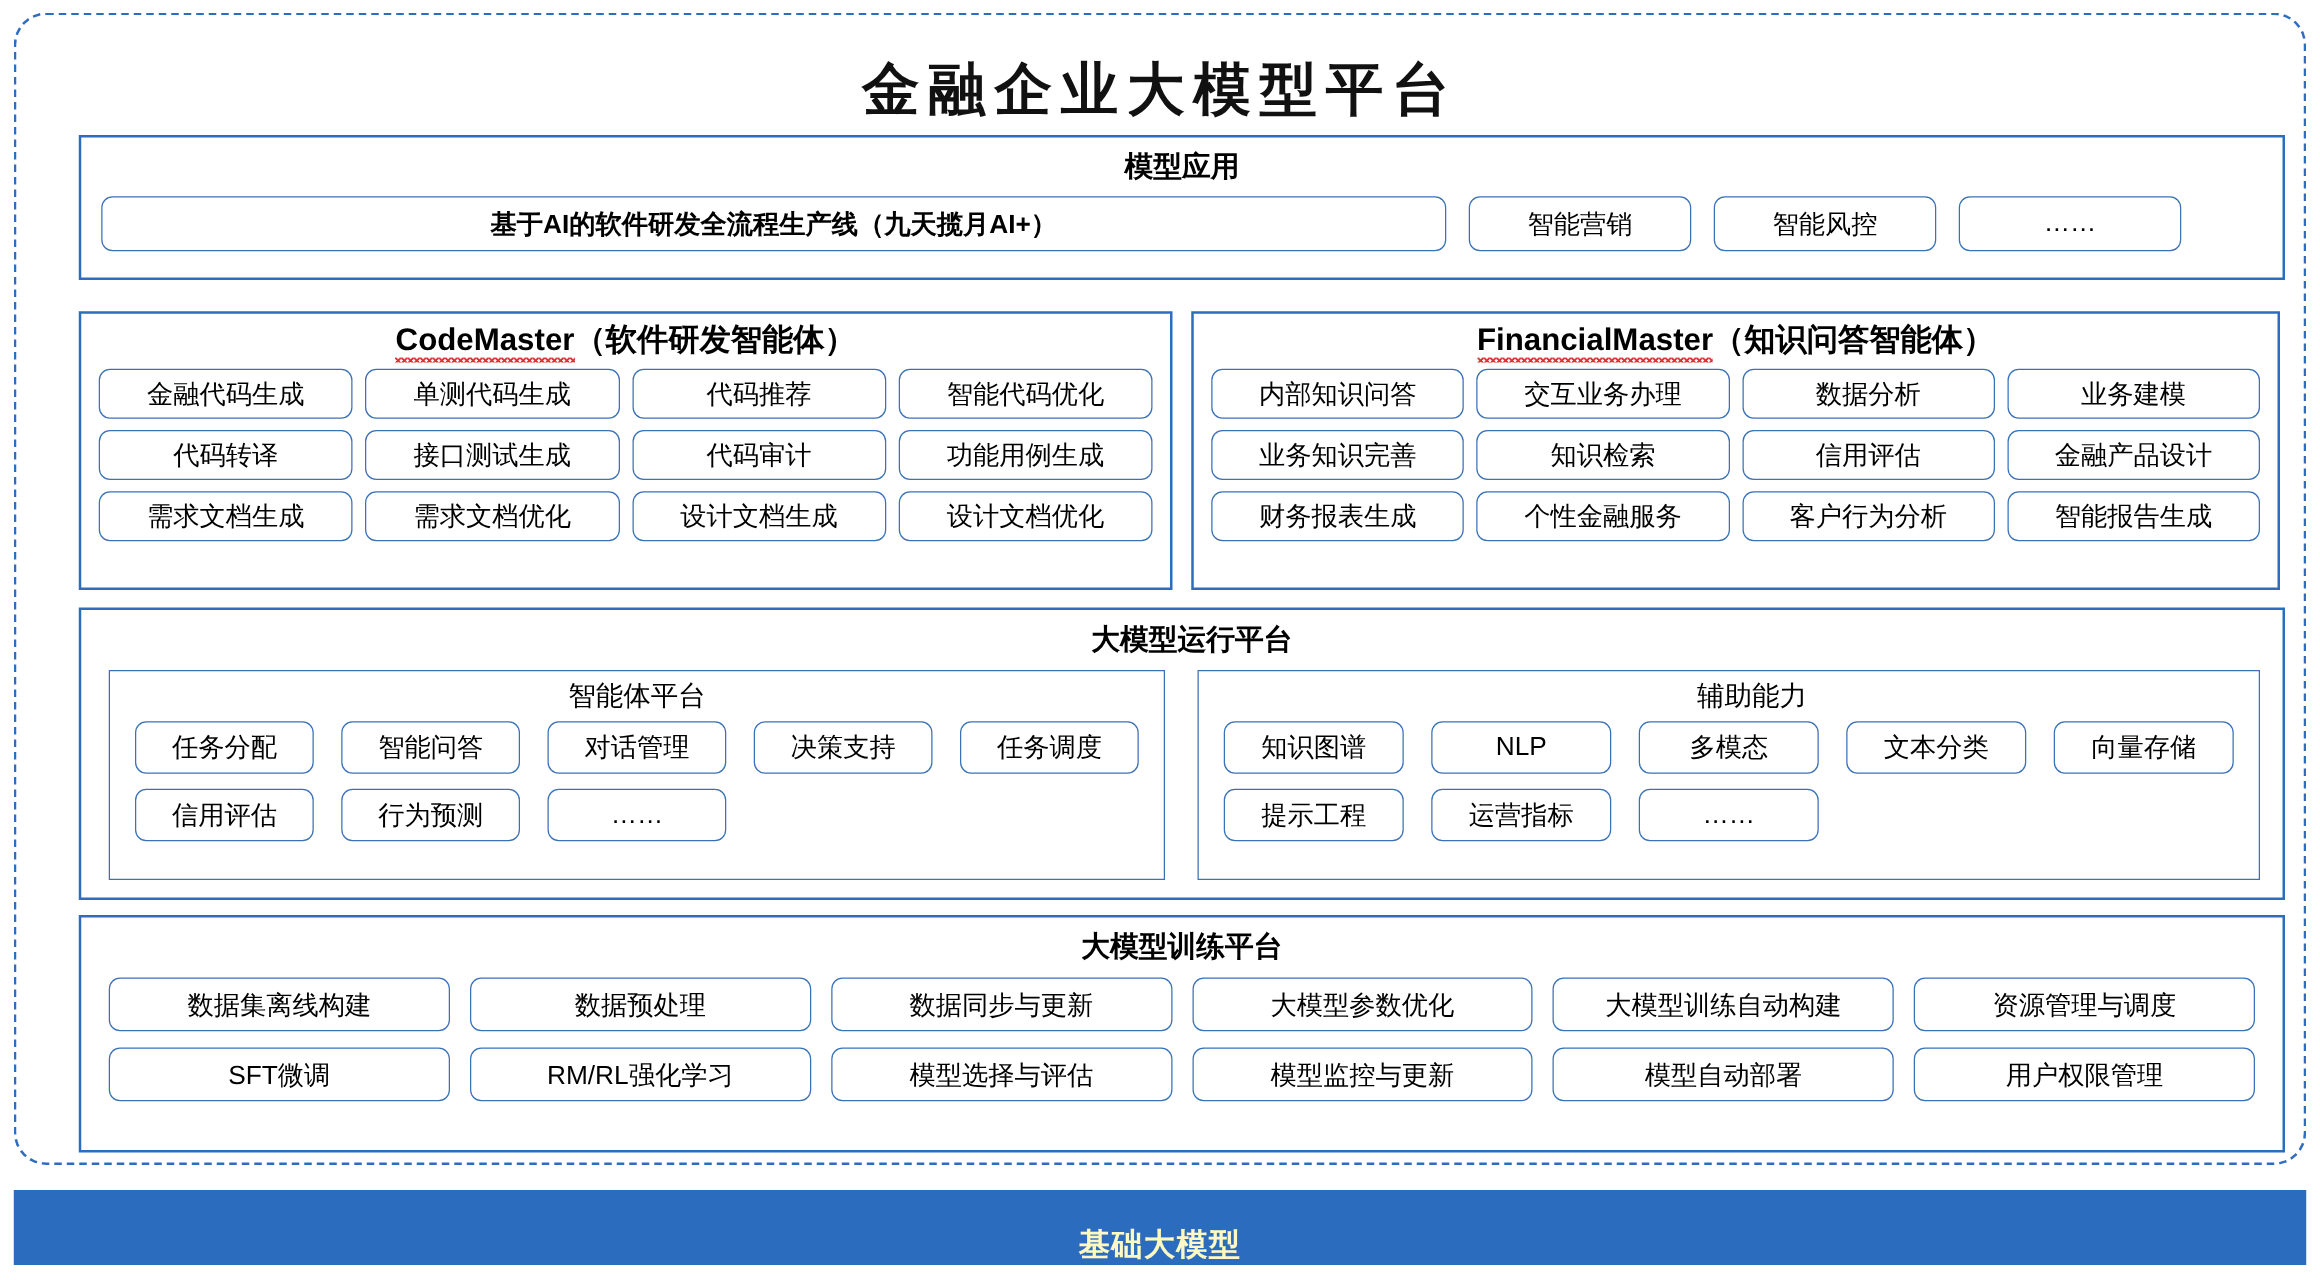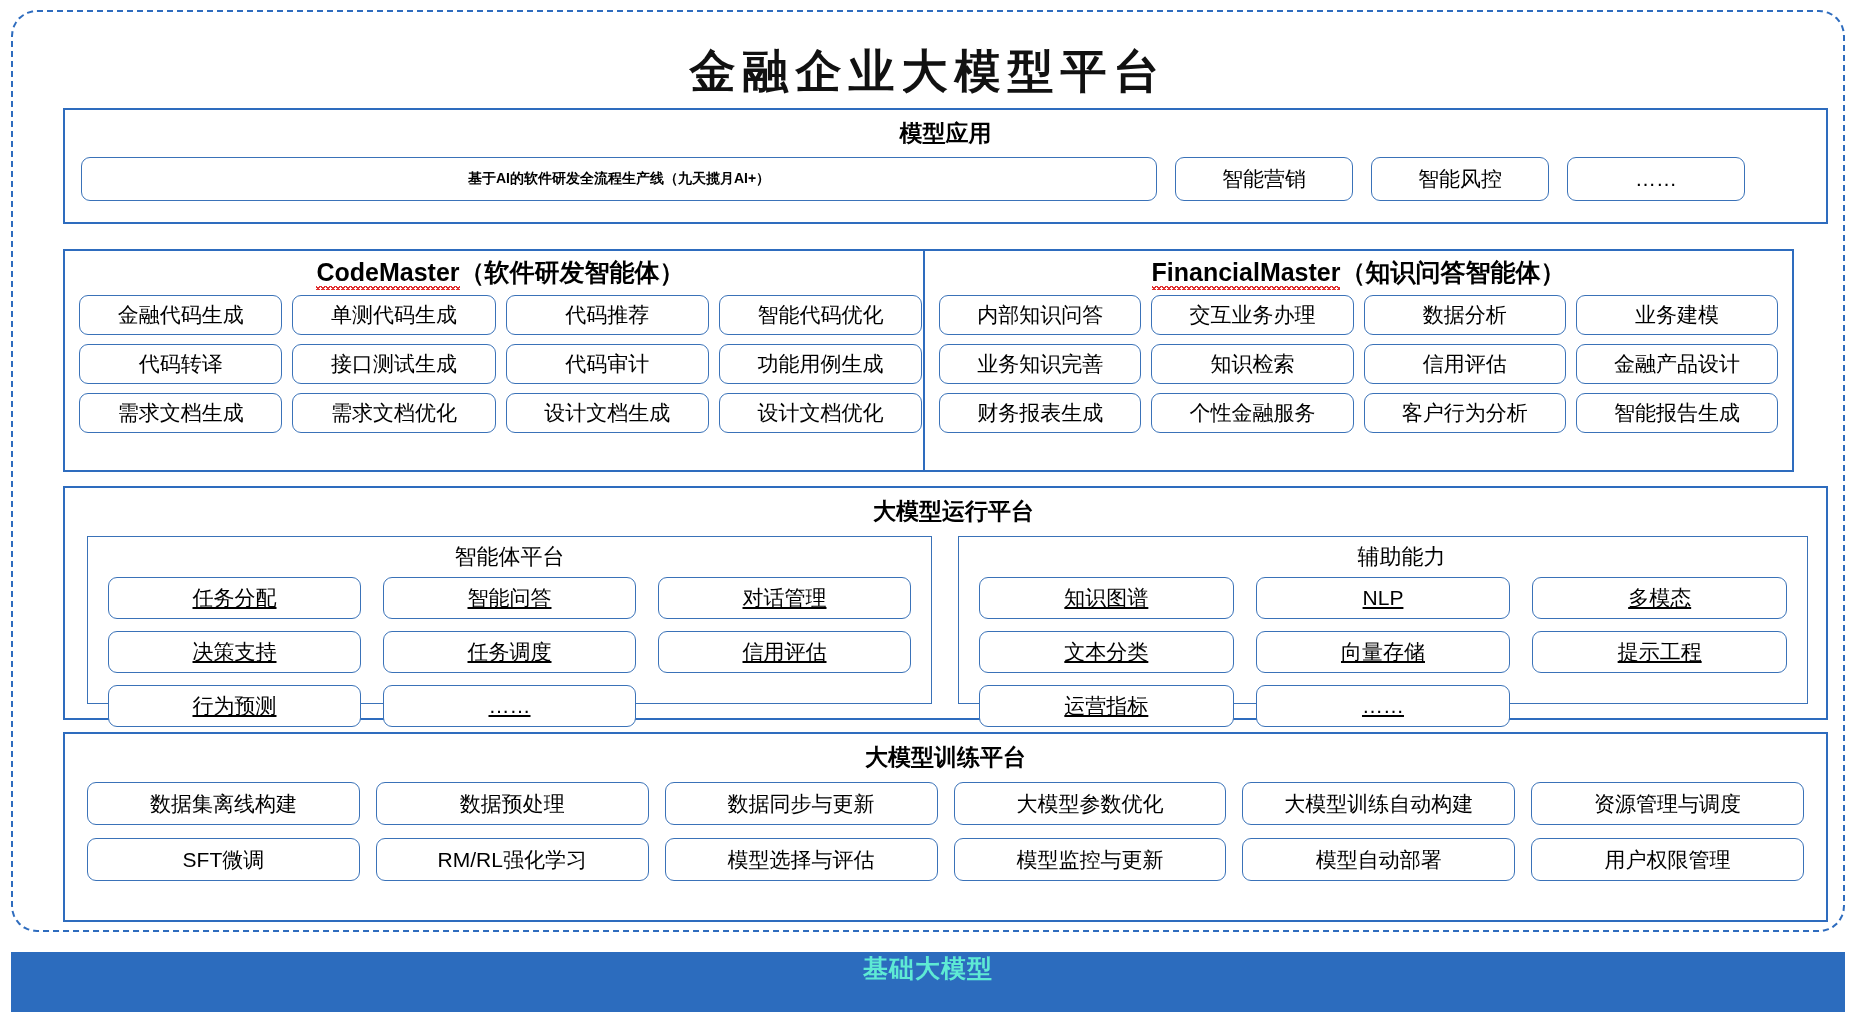--- a/index.html
+++ b/index.html
@@ -87,39 +87,39 @@
     border-radius: 9px;
     background: #ffffff;
     display: flex;
     align-items: center;
     justify-content: center;
     font-size: 21px;
     color: #000000;
     text-align: center;
     white-space: nowrap;
   }
-  .pill.bold { font-weight: 700; font-size: 14px; }
+  .pill.bold { font-weight: 700; font-size: 21px; }
 
   
   #sec-app { left: 63px; top: 108px; width: 1765px; height: 116px; }
   #sec-app .panel-title { margin-top: 8px; }
   .app-row {
     position: absolute;
     left: 16px;
     top: 47px;
     display: flex;
     gap: 18px;
     align-items: center;
   }
   #app-pipeline { width: 1076px; height: 44px; }
   .app-small { width: 178px; height: 44px; }
 
   
   #sec-code { left: 63px; top: 249px; width: 875px; height: 223px; }
-  #sec-fin  { left: 923px; top: 249px; width: 871px; height: 223px; }
+  #sec-fin  { left: 953px; top: 249px; width: 871px; height: 223px; }
   .agent-title { margin-top: 6px; font-size: 25px; }
   .agent-grid {
     position: absolute;
     left: 14px;
     right: 14px;
     top: 44px;
     display: grid;
     grid-template-columns: repeat(4, 1fr);
     gap: 9px 10px;
   }
@@ -144,23 +144,22 @@
     font-weight: 400;
     margin-top: 6px;
     line-height: 28px;
   }
   .sub-grid {
     position: absolute;
     left: 20px;
     right: 20px;
     top: 40px;
     display: grid;
-    grid-template-columns: repeat(3, 1fr);
+    grid-template-columns: repeat(5, 1fr);
     gap: 12px 22px;
-    text-decoration: underline;
   }
   .sub-grid .pill { height: 42px; font-size: 21px; }
 
   
   #sec-train { left: 63px; top: 732px; width: 1765px; height: 190px; }
   #sec-train > .panel-title { margin-top: 8px; }
   .train-grid {
     position: absolute;
     left: 22px;
     right: 22px;
@@ -173,23 +172,23 @@
 
   
   .bottom-bar {
     position: absolute;
     left: 11px;
     top: 952px;
     width: 1834px;
     height: 60px;
     background: #2C6CBE;
     display: flex;
-    align-items: flex-start;
+    align-items: flex-end;
     justify-content: center;
-    color: #5eead4;
+    color: #fef9c3;
     font-size: 25px;
     font-weight: 700;
     letter-spacing: 1px;
   }
 </style>
 </head>
 <body>
 
 <div class="frame"></div>
 

